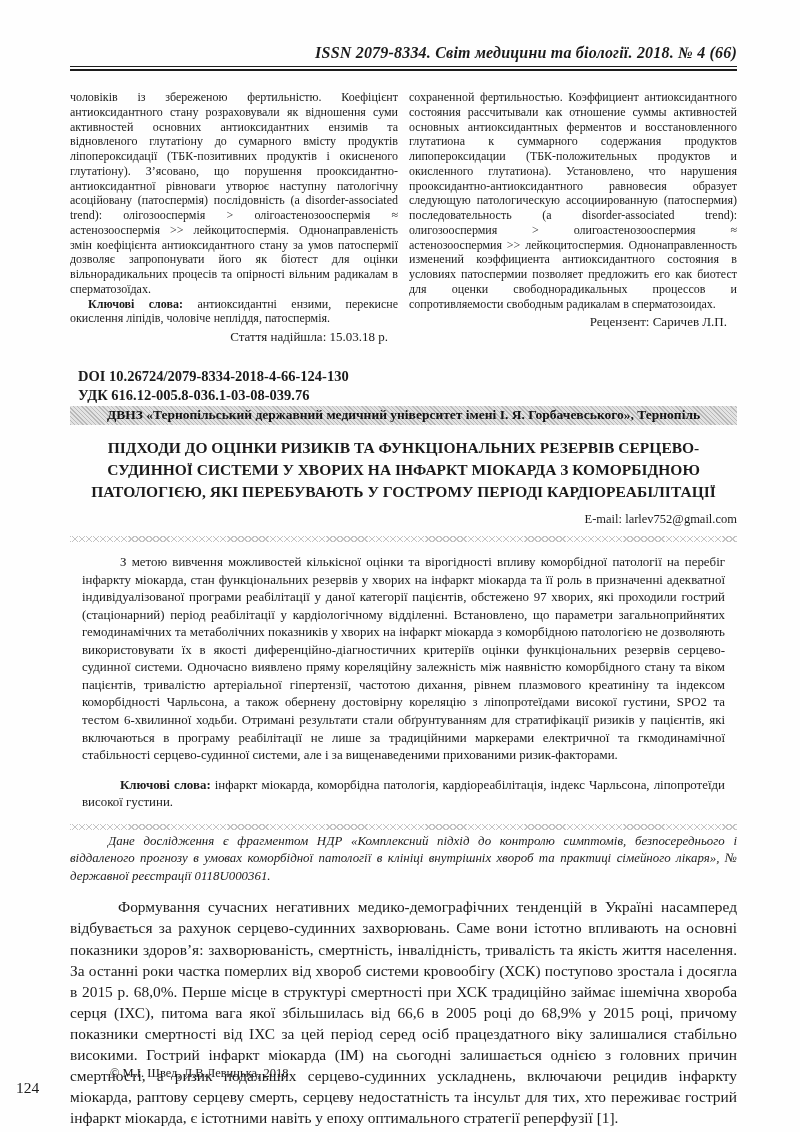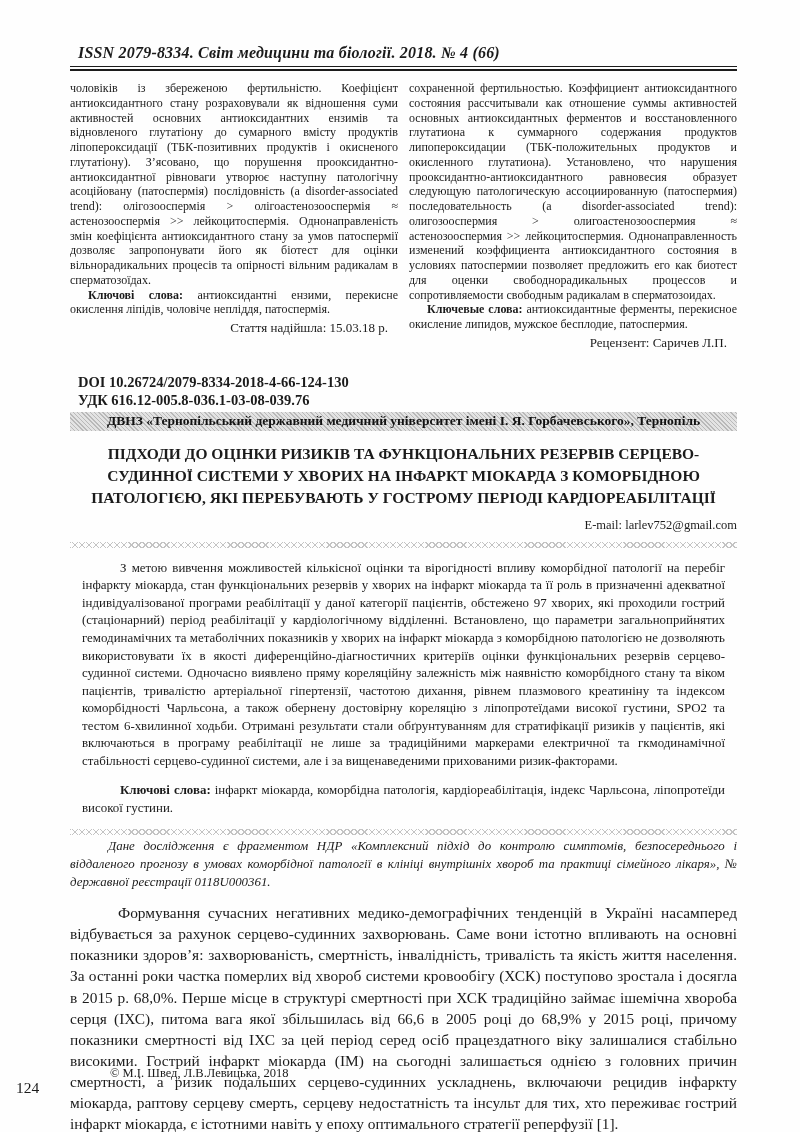--- a/index.html
+++ b/index.html
@@ -9,26 +9,26 @@
     background:#fefefe;
     box-sizing:border-box;
     padding:44px 63px 0 70px;
     font-family:"Liberation Serif","DejaVu Serif",serif;
     color:#1b1b1b;
     overflow:hidden;
   }
   
   .journal-head{
     font-style:italic;font-weight:bold;font-size:16px;
-    letter-spacing:.2px;padding-left:8px;padding-bottom:3px;
+    letter-spacing:.2px;padding-left:8px;padding-bottom:3px;text-align:right;
   }
   .head-rule{height:2px;border-top:1px solid #1c1c1c;border-bottom:2px solid #1c1c1c;margin-top:1px;}
 
   
-  .cols{display:flex;gap:11px;margin-top:10px;font-size:12px;line-height:1.23;}
+  .cols{display:flex;gap:11px;margin-top:19px;font-size:12px;line-height:1.23;}
   .col{flex:1 1 0;text-align:justify;}
   .col p{margin:0;}
   .col .kw{text-indent:18px;}
   .col .meta-line{text-align:right;font-size:13px;margin-top:3px;padding-right:10px;text-indent:0;}
 
   
   .ids{margin-top:22px;padding-left:8px;font-weight:bold;font-size:14.5px;line-height:1.28;}
 
   
   .strip{
@@ -75,21 +75,20 @@
   <div class="head-rule"></div>
 
   <div class="cols">
     <div class="col">
       <p>чоловіків із збереженою фертильністю. Коефіцієнт антиоксидантного стану розраховували як відношення суми активностей основних антиоксидантних ензимів та відновленого глутатіону до сумарного вмісту продуктів ліпопероксидації (ТБК-позитивних продуктів і окисненого глутатіону). З’ясовано, що порушення прооксидантно-антиоксидантної рівноваги утворює наступну патологічну асоційовану (патоспермія) послідовність (a disorder-associated trend): олігозооспермія &gt; олігоастенозооспермія ≈ астенозооспермія &gt;&gt; лейкоцитоспермія. Однонаправленість змін коефіцієнта антиоксидантного стану за умов патоспермії дозволяє запропонувати його як біотест для оцінки вільнорадикальних процесів та опірності вільним радикалам в сперматозоїдах.</p>
       <p class="kw"><b>Ключові слова:</b><span> антиоксидантні ензими, перекисне окислення ліпідів, чоловіче непліддя, патоспермія.</span></p>
       <p class="meta-line">Стаття надійшла: 15.03.18 р.</p>
     </div>
     <div class="col">
       <p>сохраненной фертильностью. Коэффициент антиоксидантного состояния рассчитывали как отношение суммы активностей основных антиоксидантных ферментов и восстановленного глутатиона к суммарного содержания продуктов липопероксидации (ТБК-положительных продуктов и окисленного глутатиона). Установлено, что нарушения прооксидантно-антиоксидантного равновесия образует следующую патологическую ассоциированную (патоспермия) последовательность (a disorder-associated trend): олигозооспермия &gt; олигоастенозооспермия ≈ астенозооспермия &gt;&gt; лейкоцитоспермия. Однонаправленность изменений коэффициента антиоксидантного состояния в условиях патоспермии позволяет предложить его как биотест для оценки свободнорадикальных процессов и сопротивляемости свободным радикалам в сперматозоидах.</p>
-      <p class="kw"><b>Ключевые слова:</b><span> антиоксидантные ферменты, перекисное окисление липидов, мужское бесплодие, патоспермия.</span></p>
       <p class="meta-line">Рецензент: Саричев Л.П.</p>
     </div>
   </div>
 
   <div class="ids">
     <div>DOI 10.26724/2079-8334-2018-4-66-124-130</div>
     <div>УДК 616.12-005.8-036.1-03-08-039.76</div>
   </div>
 
   <div class="strip affil">ДВНЗ «Тернопільський державний медичний університет імені І. Я. Горбачевського», Тернопіль</div>

